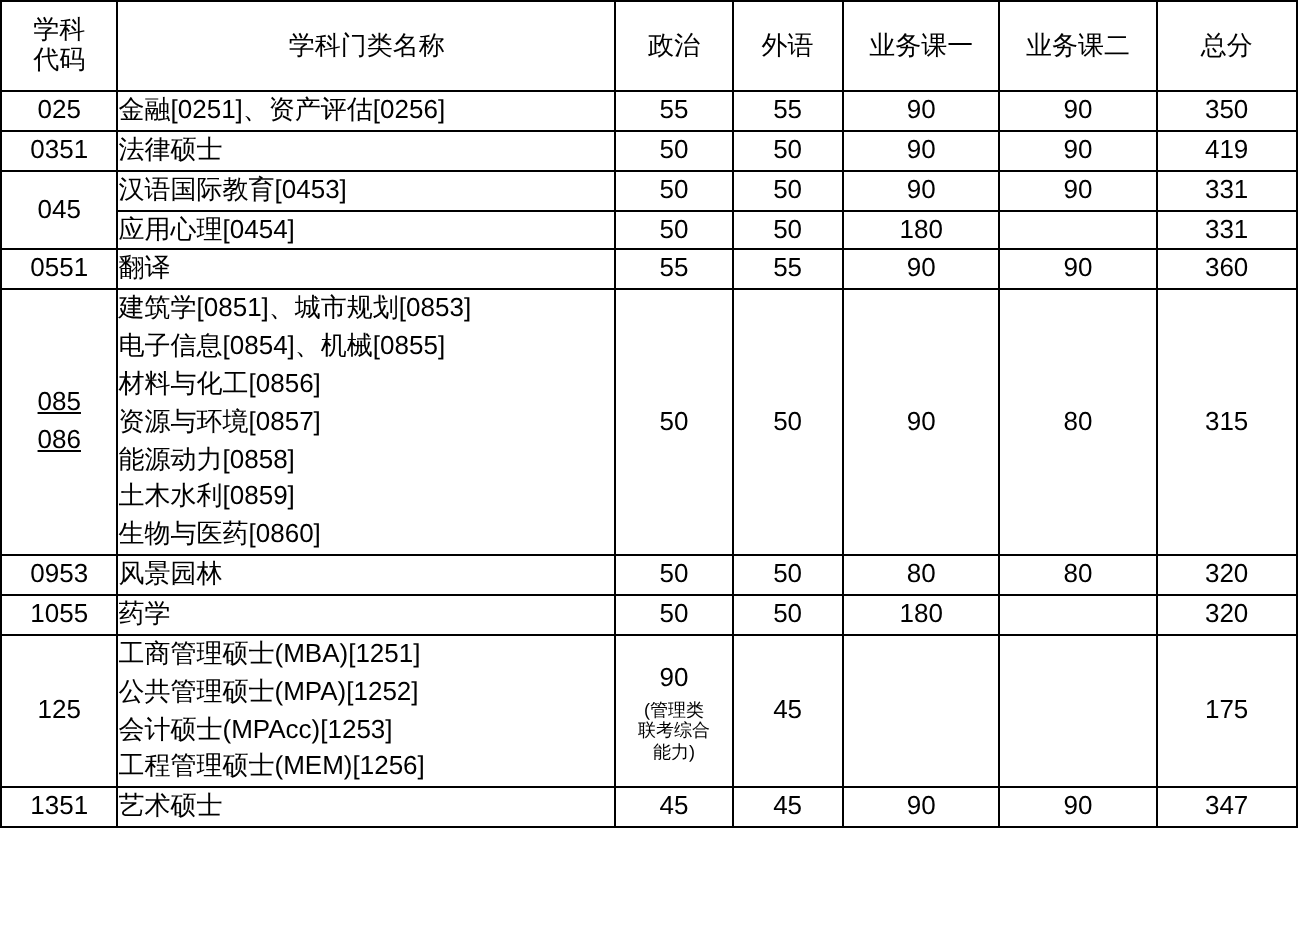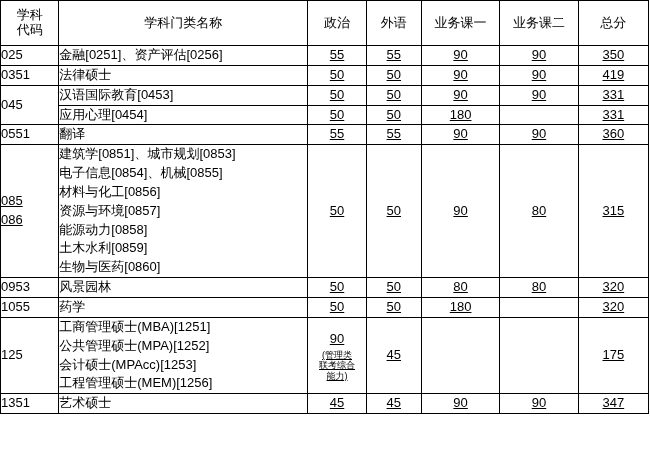--- a/index.html
+++ b/index.html
@@ -31,34 +31,33 @@
     font-weight: bold;
     font-size: 14px;
     height: 44px;
     padding: 2px 0;
   }
   .hdr-cell .two-line {
     display: block;
     line-height: 1.15;
   }
   .code-cell {
-    text-align: left;
+    text-align: center;
     font-size: 13px;
     padding: 4px 0;
   }
   .name-cell {
     text-align: left;
     padding: 4px 0 4px 8px;
     font-size: 13px;
   }
   .num-cell {
     text-align: center;
     font-size: 13px;
     padding: 4px 0;
-    text-decoration: underline;
   }
   .multi-line {
     white-space: pre-line;
     line-height: 1.5;
   }
   .mba-note {
     display: block;
     font-size: 9px;
     line-height: 1.15;
     margin-top: 1px;

